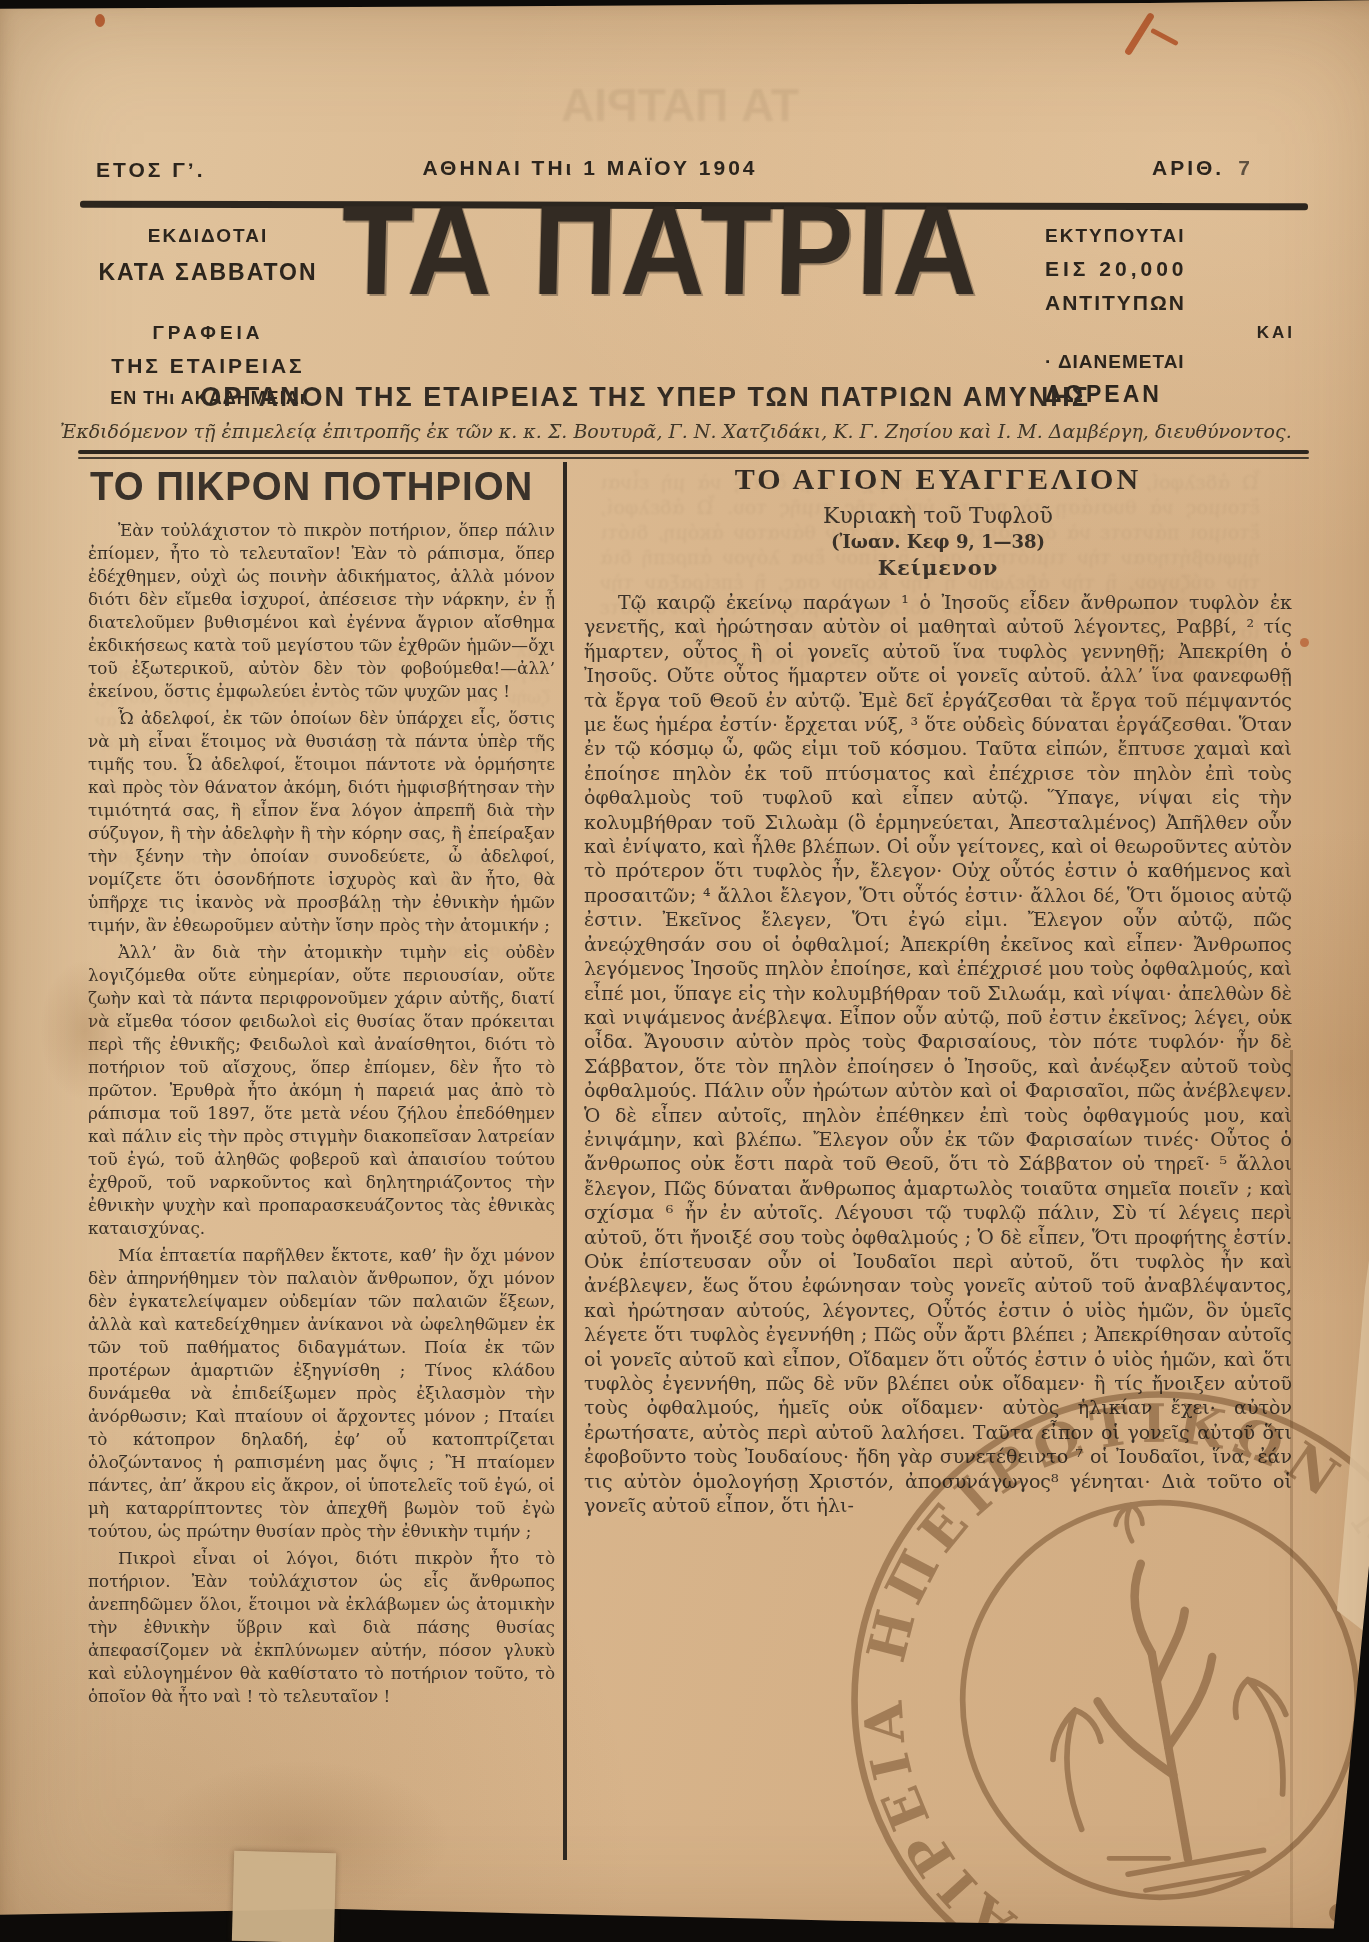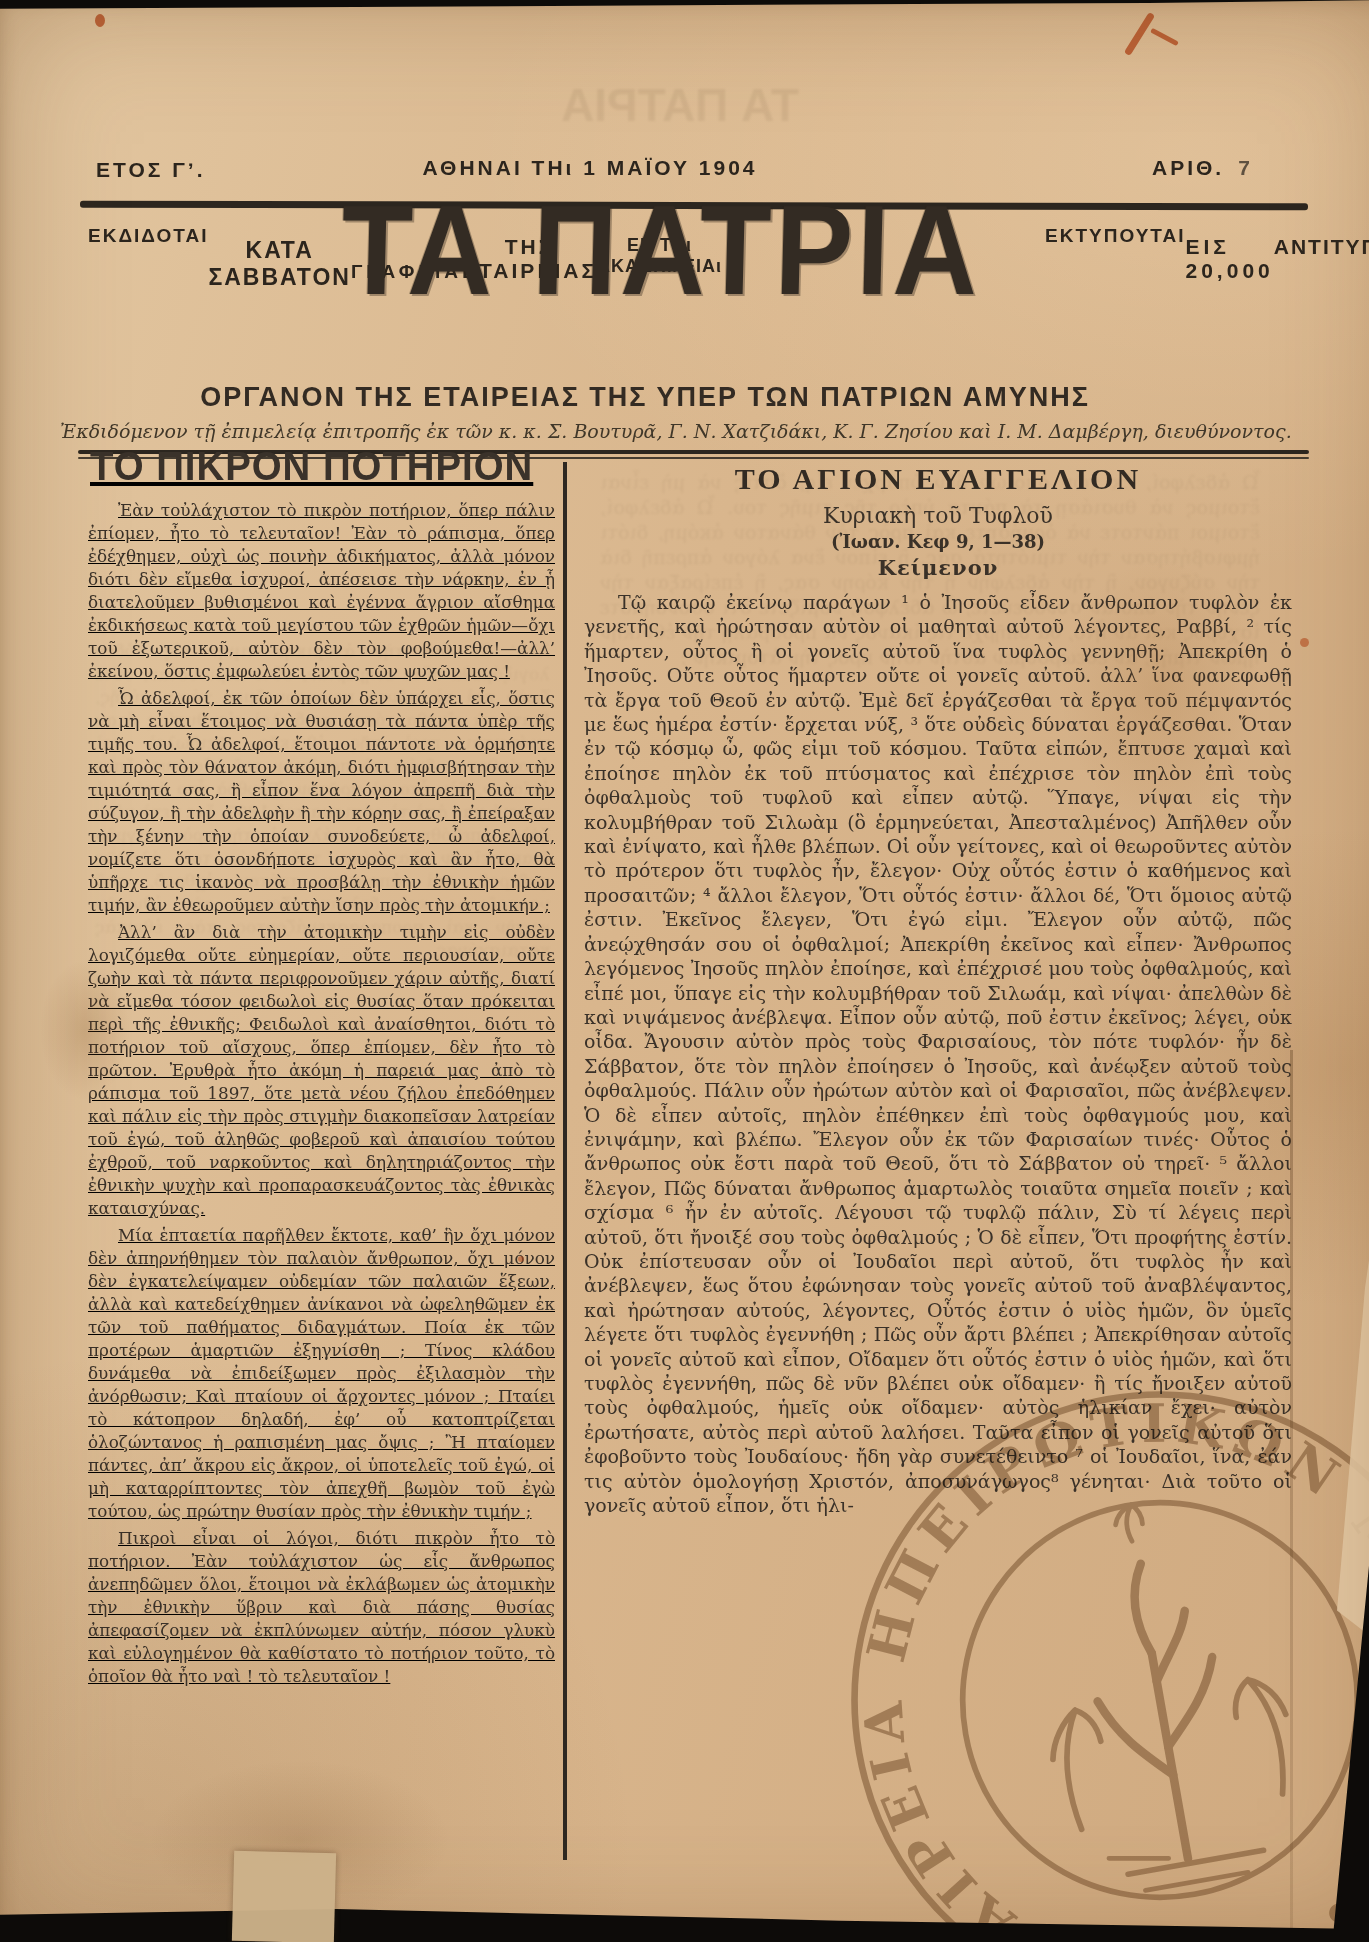--- a/index.html
+++ b/index.html
@@ -38,21 +38,21 @@
   #rule-top{left:80px;top:202px;width:1228px;height:7px;transform:rotate(.12deg);
             background:linear-gradient(90deg,#241f19,#38302６ 30%,#241f19 70%,#332c24);}
   #rule-dbl-a{left:78px;top:450px;width:1231px;height:4px;}
   #rule-dbl-b{left:78px;top:457px;width:1231px;height:2px;opacity:.85;}
 
   
   #mast-title{position:absolute;left:285px;top:186px;width:756px;text-align:center;
       font-family:"Liberation Sans",sans-serif;font-weight:bold;font-size:118px;line-height:118px;
       color:#332b23;letter-spacing:4px;transform:scale(.99,1.08) skewX(-1.5deg);transform-origin:center top;
       text-shadow:2px 2px 0 rgba(45,35,22,.35), -1px 0 0 rgba(45,35,22,.3);white-space:nowrap;}
-  .mastcol{position:absolute;display:flex;flex-direction:row;color:var(--ink-strong);
+  .mastcol{position:absolute;display:flex;flex-direction:column;color:var(--ink-strong);
       font-family:"Liberation Sans",sans-serif;font-weight:bold;}
   #mast-left{left:88px;top:225px;width:240px;text-align:center;}
   #mast-left span:nth-child(1){font-size:19px;letter-spacing:2px;}
   #mast-left span:nth-child(2){font-size:23px;letter-spacing:2px;margin-top:12px;}
   #mast-left span:nth-child(3){font-size:19px;letter-spacing:4px;margin-top:36px;}
   #mast-left span:nth-child(4){font-size:21px;letter-spacing:3px;margin-top:10px;}
   #mast-left span:nth-child(5){font-size:18px;letter-spacing:1px;margin-top:10px;}
   #mast-right{left:1045px;top:225px;width:250px;text-align:left;}
   #mast-right span:nth-child(1){font-size:19px;letter-spacing:2px;}
   #mast-right span:nth-child(2){font-size:21px;letter-spacing:4px;margin-top:10px;}
@@ -60,21 +60,21 @@
   #mast-right span:nth-child(4){font-size:17px;letter-spacing:3px;margin-top:8px;margin-left:18px;text-align:right;}
   #mast-right span:nth-child(5){font-size:19px;letter-spacing:1px;margin-top:8px;}
   #mast-right span:nth-child(6){font-size:23px;letter-spacing:3px;margin-top:8px;}
   #mast-subtitle{position:absolute;left:180px;top:382px;width:930px;text-align:center;
       font-family:"Liberation Sans",sans-serif;font-weight:bold;font-size:27px;letter-spacing:2px;
       color:#332b23;transform:scaleY(1.05);}
   #editors{position:absolute;left:60px;top:420px;width:1250px;text-align:left;
       font-style:italic;font-size:19px;color:#403729;}
 
   
-  #col-left{position:absolute;left:88px;top:444px;width:467px;height:1398px;overflow:hidden;text-decoration:underline;}
+  #col-left{position:absolute;left:88px;top:464px;width:467px;height:1398px;overflow:hidden;}
   #col-divider{position:absolute;left:563px;top:462px;width:4px;height:1398px;background:#2e2821;}
   #col-right{position:absolute;left:584px;top:462px;width:708px;height:1400px;overflow:hidden;}
 
   #left-headline{font-family:"Liberation Sans",sans-serif;font-weight:bold;font-size:40px;
       letter-spacing:1px;color:#3a322a;margin:0 0 10px 2px;white-space:nowrap;transform:scaleX(.96);
       transform-origin:left;}
   .body-copy{color:var(--ink);text-align:justify;}
   #col-left .body-copy{font-size:16.8px;line-height:23px;}
   #col-left .para{margin:0 0 4px 0;text-indent:30px;}
   #gospel-headline{font-family:Liberation Serif, serif;font-weight:bold;font-size:30px;letter-spacing:3px;

